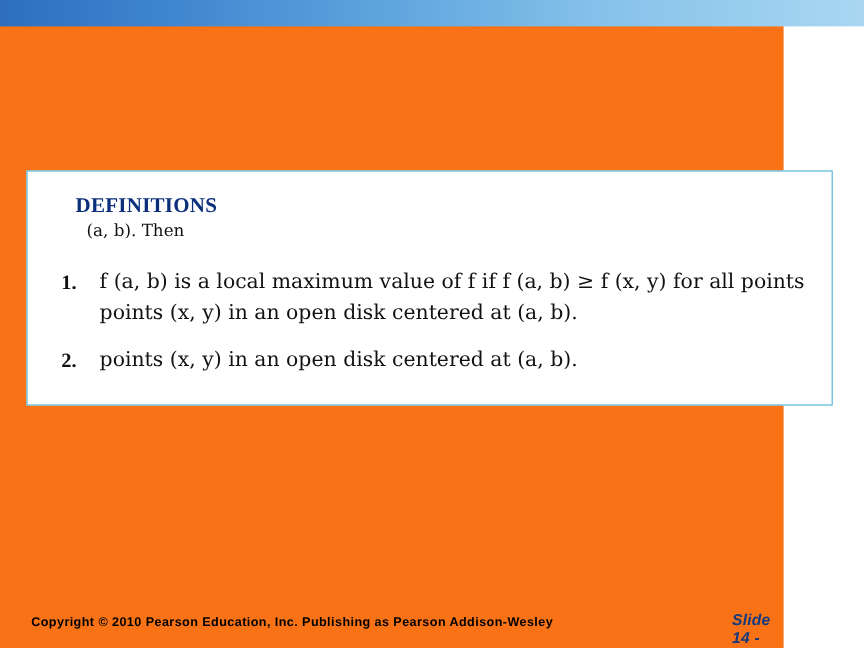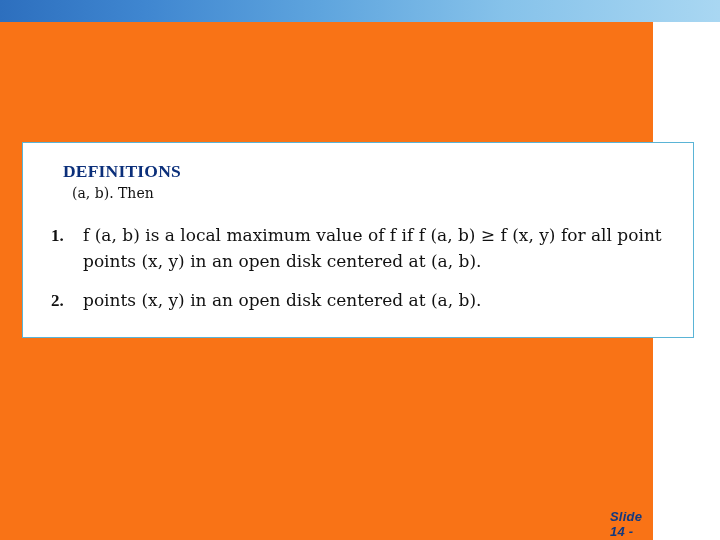--- a/index.html
+++ b/index.html
@@ -133,27 +133,28 @@
     <div class="def-inner">
 
       <div class="def-head-row">
         <div class="def-title">DEFINITIONS</div>
         <div class="def-lead-2">(a, b). Then</div>
       </div>
 
       <ul class="items">
         <li class="item">
           <span class="item-num">1.</span>
-          <span class="item-line">f (a, b) is a local maximum value of f if f (a, b) ≥ f (x, y) for all point</span>
+          <span class="item-line">f (a, b) is a local maximum value of f if f (a, b) ≥ f (x, y) for all points</span>
           <span class="item-line">points (x, y) in an open disk centered at (a, b).</span>
         </li>
         <li class="item">
           <span class="item-num">2.</span>
           <span class="item-line">points (x, y) in an open disk centered at (a, b).</span>
         </li>
       </ul>
 
     </div>
   </div>
 
+  <div class="footer-copyright">Copyright © 2010 Pearson Education, Inc. Publishing as Pearson Addison-Wesley</div>
   <div class="footer-slide">Slide 14 - 106</div>
 
 </div>
 
 </body></html>

